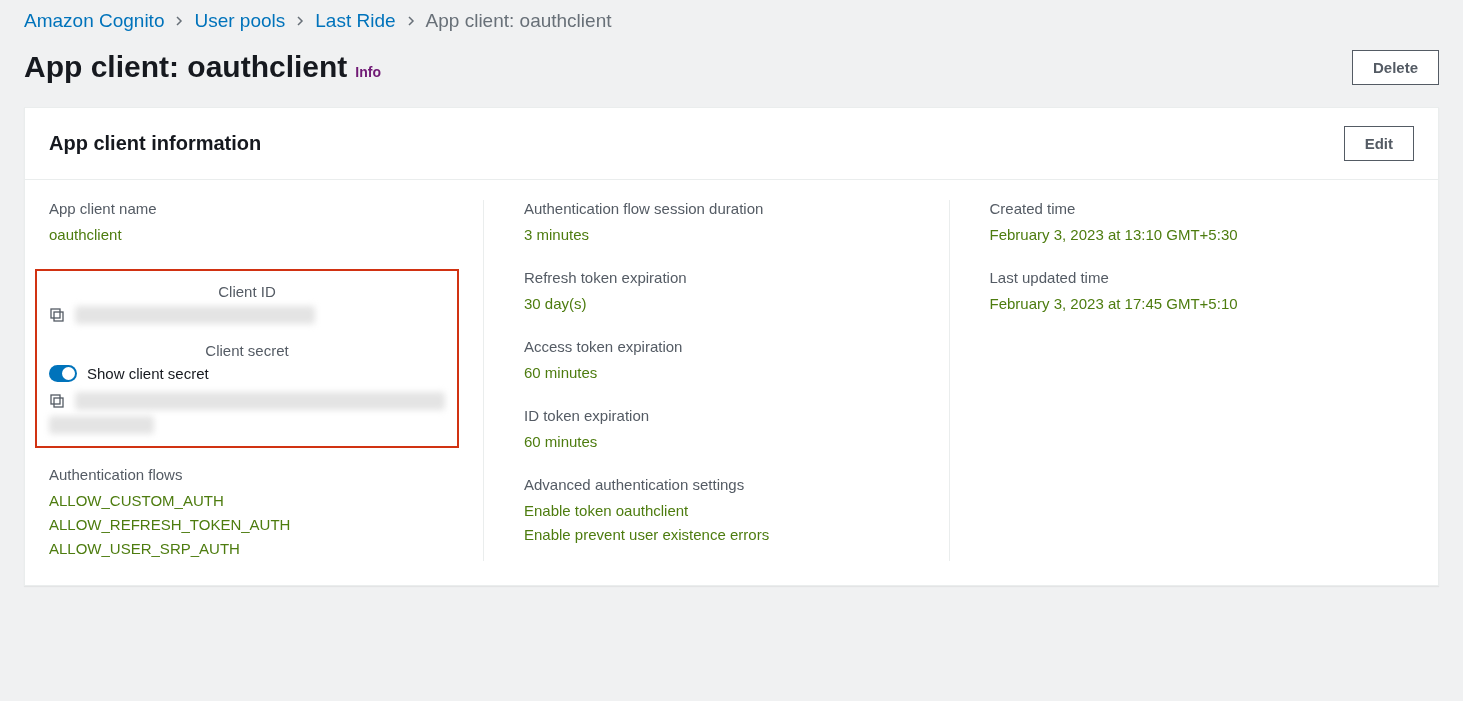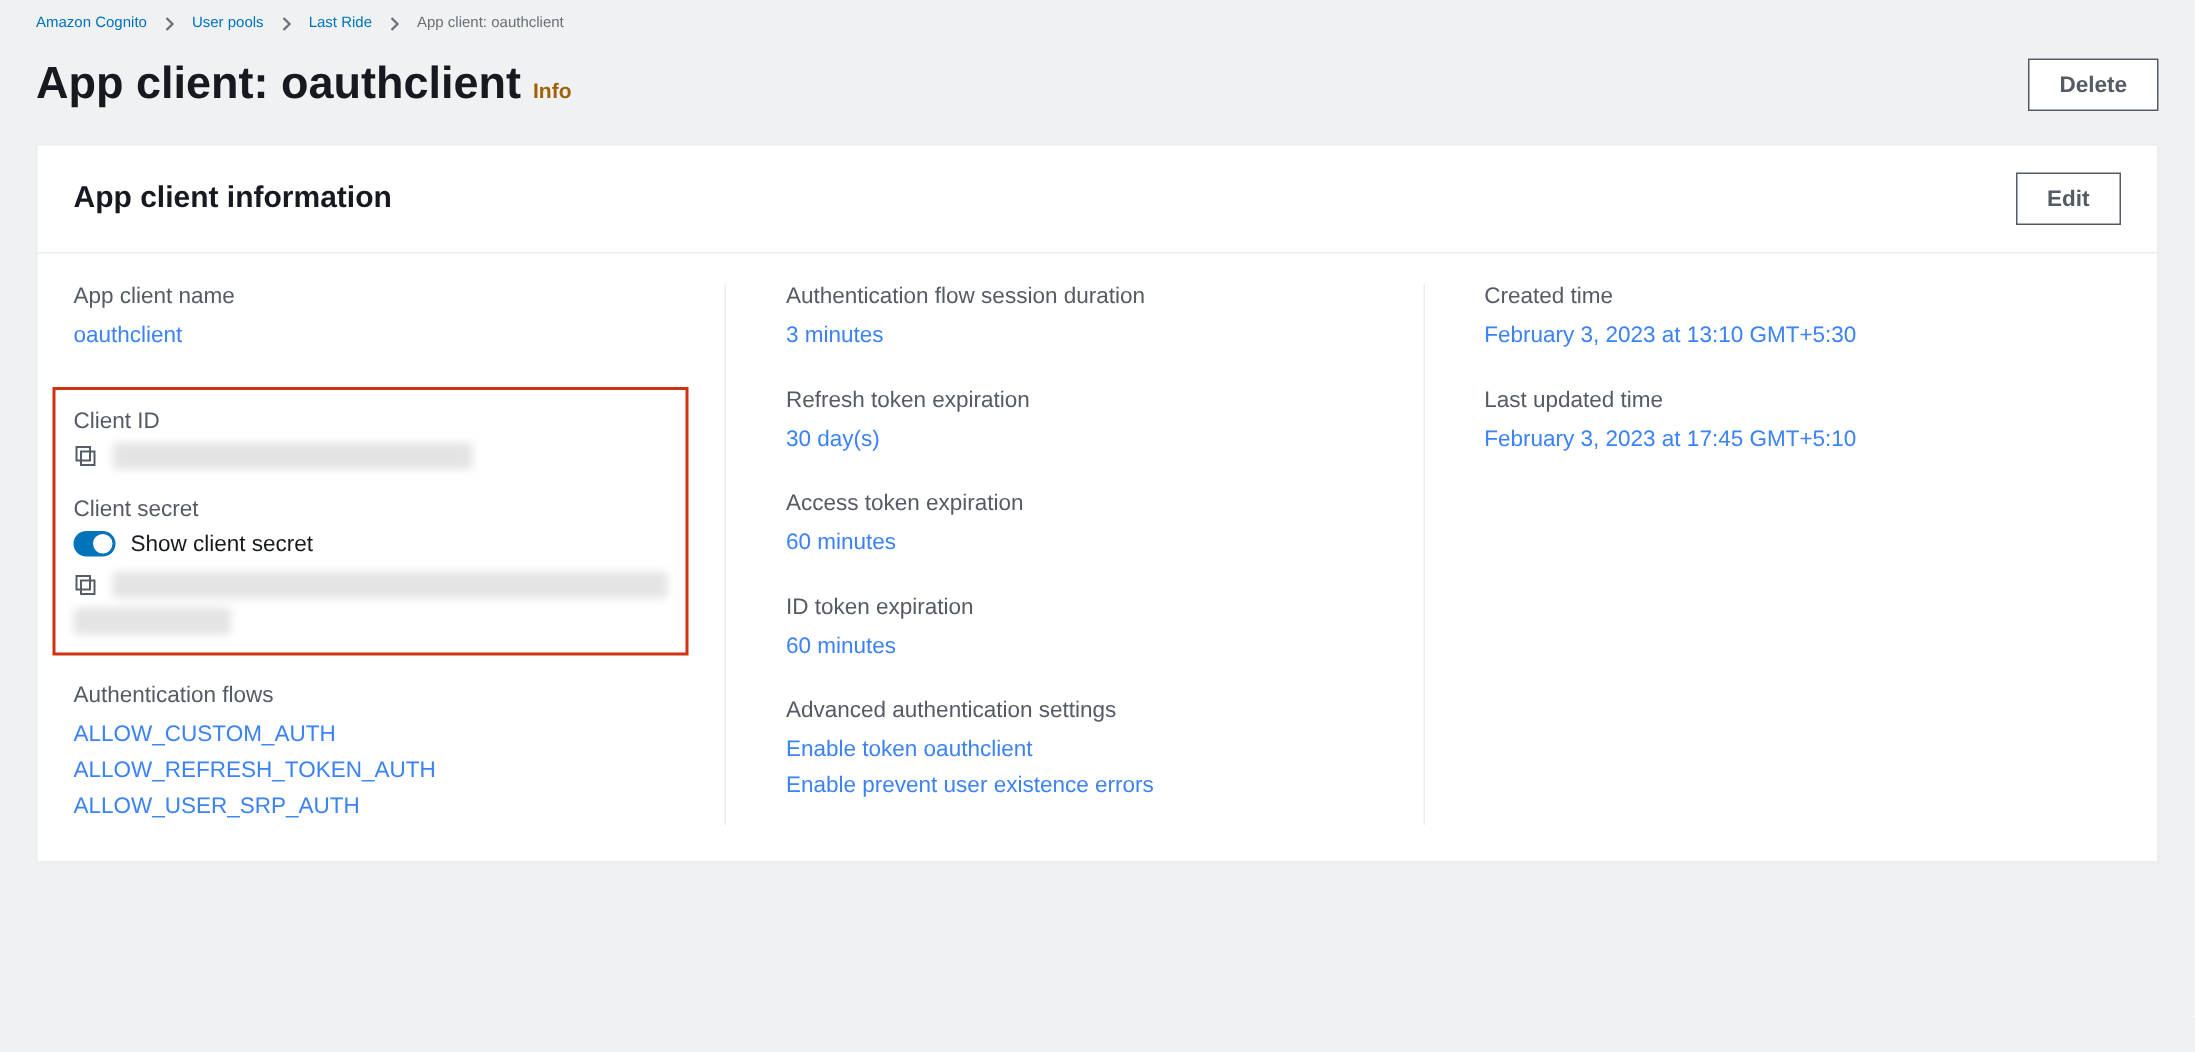--- a/index.html
+++ b/index.html
@@ -8,24 +8,24 @@
     background: #f0f1f2;
     color: #16191f;
     font-size: 14px;
     padding: 0;
   }
   .page {
     padding: 10px 24px 24px 24px;
   }
   .breadcrumb {
     display: flex;
-    align-items: flex-end;
+    align-items: center;
     gap: 10px;
     margin-bottom: 18px;
-    font-size: 10px;
+    font-size: 19px;
   }
   .breadcrumb a {
     color: #0073bb;
     text-decoration: none;
   }
   .breadcrumb .chevron {
     color: #687078;
     display: inline-flex;
   }
   .breadcrumb .current { color: #687078; }
@@ -39,21 +39,21 @@
     font-size: 30px;
     font-weight: 700;
     color: #16191f;
     display: flex;
     align-items: baseline;
     gap: 8px;
   }
   .info-link {
     font-size: 14px;
     font-weight: 700;
-    color: #a16207;
+    color: #701a75;
     text-decoration: none;
   }
   .btn {
     background: #fff;
     border: 1px solid #545b64;
     border-radius: 0;
     padding: 8px 20px;
     font-size: 15px;
     font-weight: 700;
     color: #545b64;
@@ -91,29 +91,30 @@
   .field {
     margin-bottom: 22px;
   }
   .field:last-child { margin-bottom: 0; }
   .field-label {
     color: #545b64;
     font-size: 15px;
     margin-bottom: 6px;
   }
   .field-value {
-    color: #3b82f6;
+    color: #4d7c0f;
     font-size: 15px;
     line-height: 1.6;
   }
   .highlight-box {
     border: 2px solid #d13212;
     padding: 12px;
     margin-left: -14px;
     margin-bottom: 18px;
+    text-align: center;
   }
   .highlight-box .field { margin-bottom: 18px; }
   .highlight-box .field:last-child { margin-bottom: 0; }
   .value-row {
     display: flex;
     align-items: center;
     gap: 10px;
   }
   .copy-icon {
     color: #545b64;

